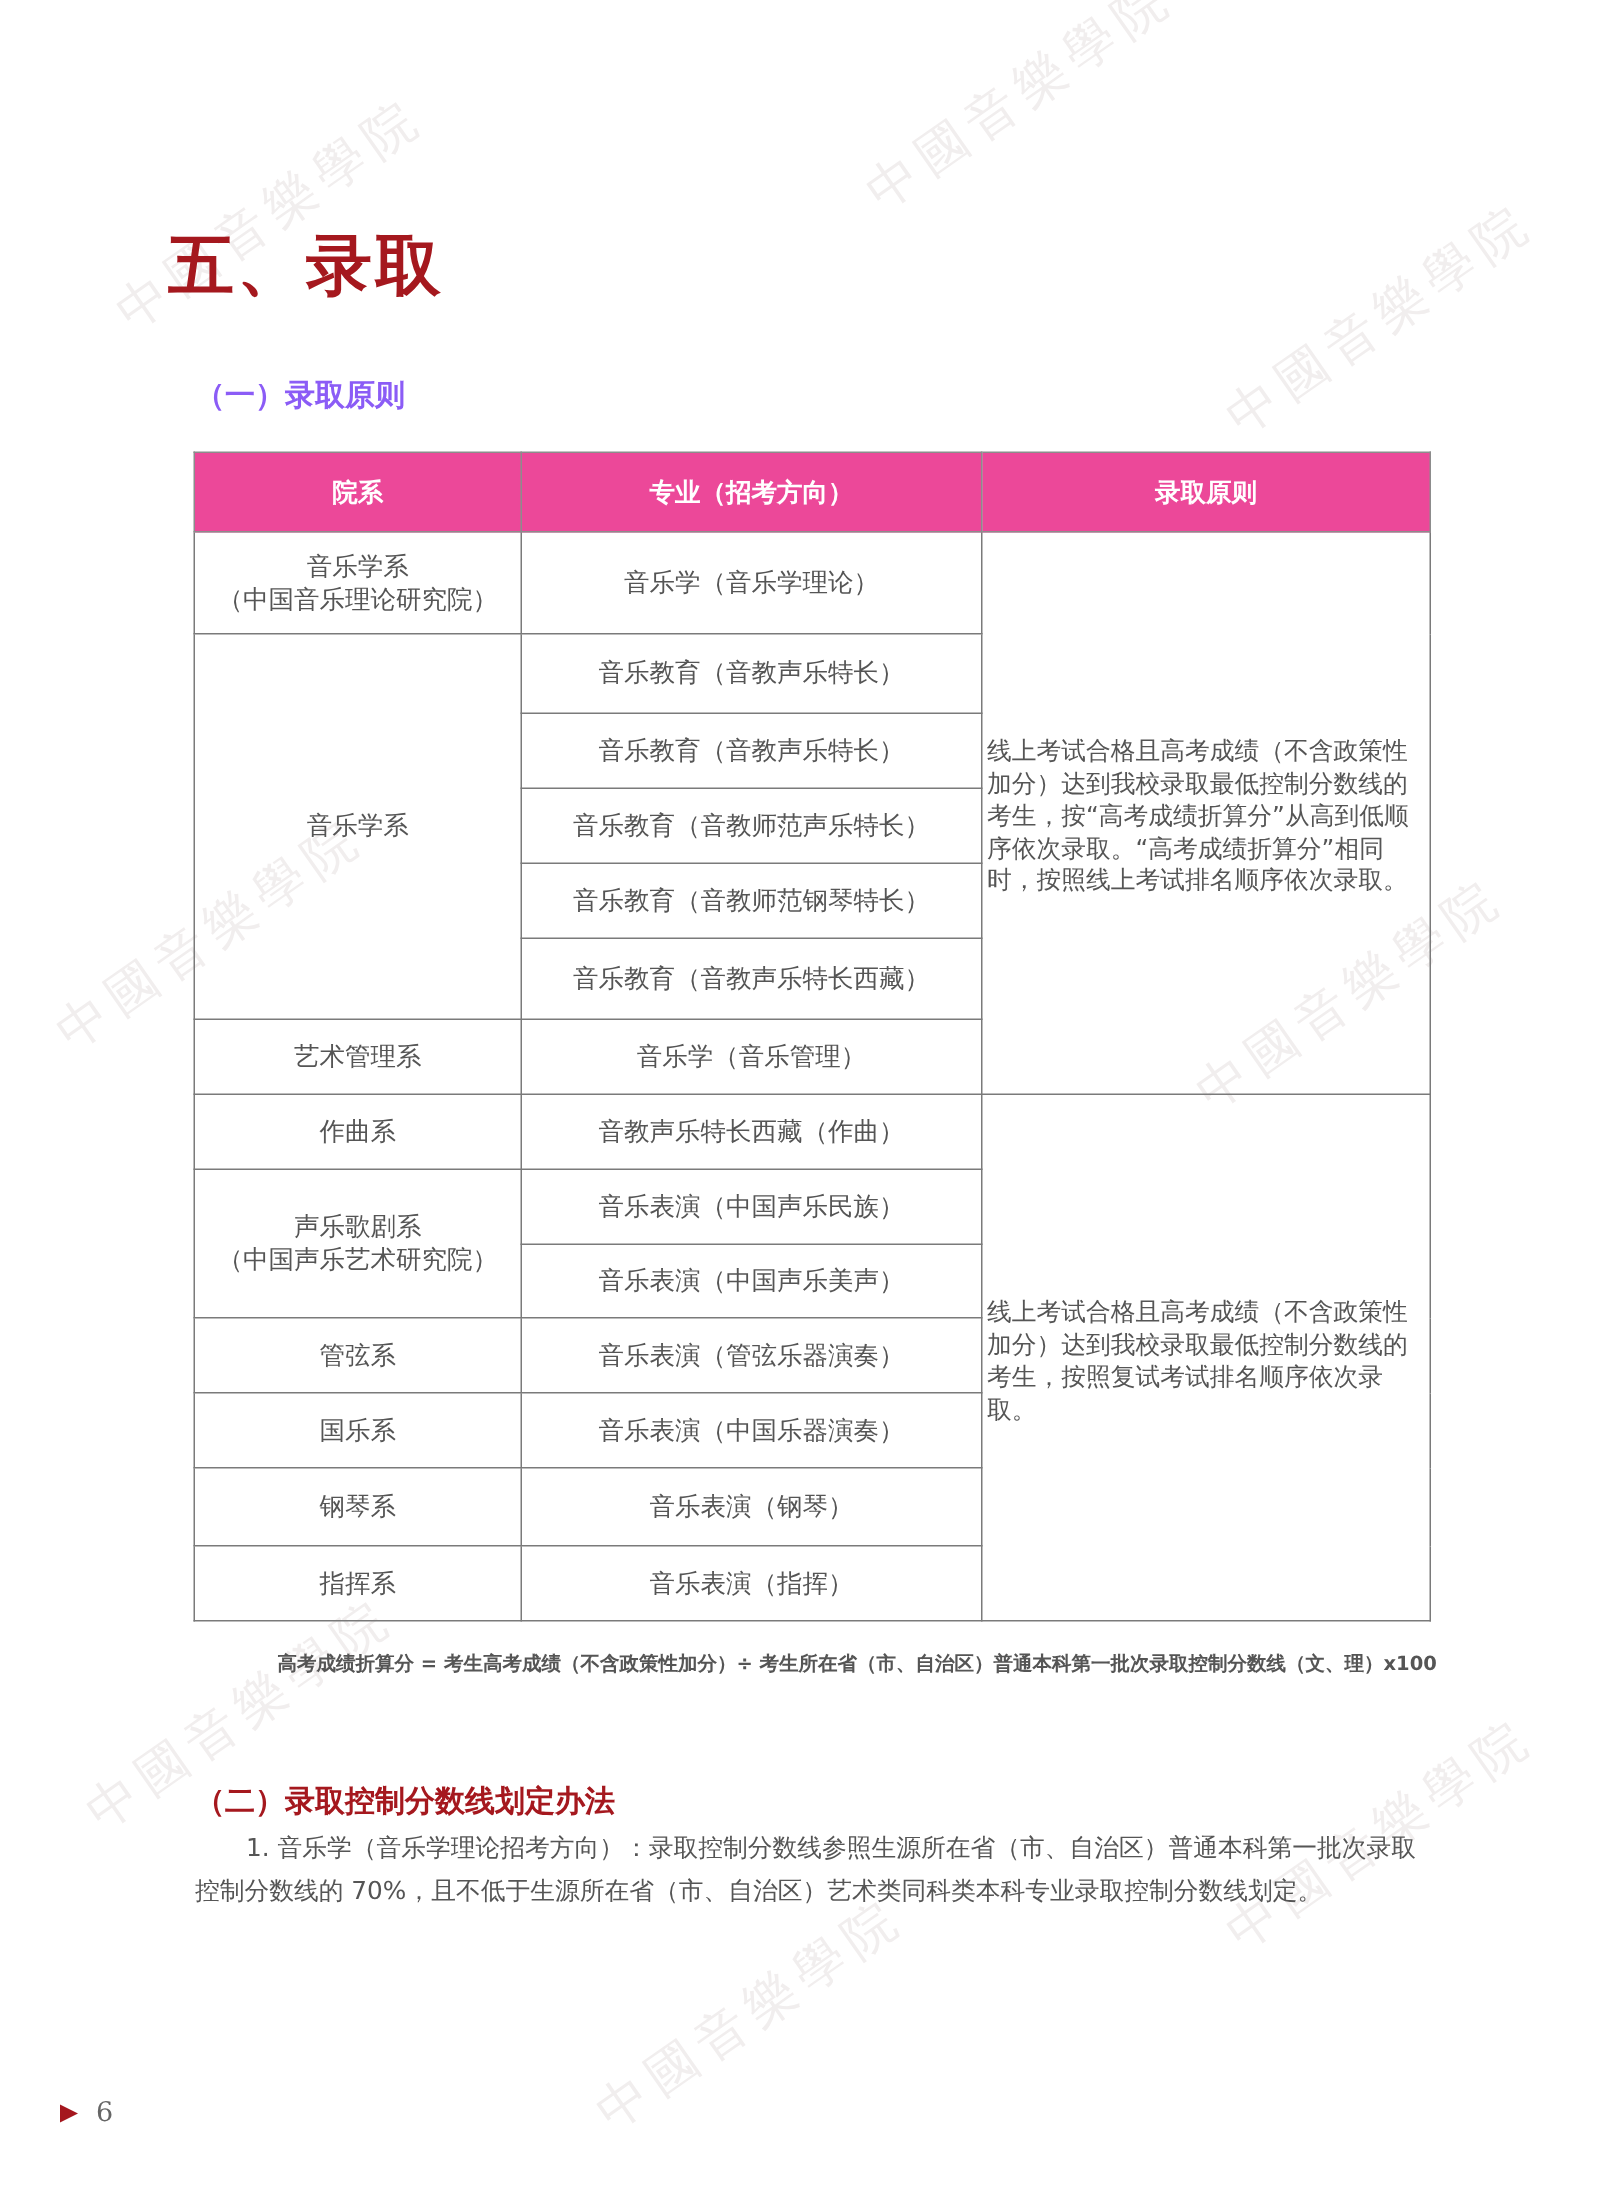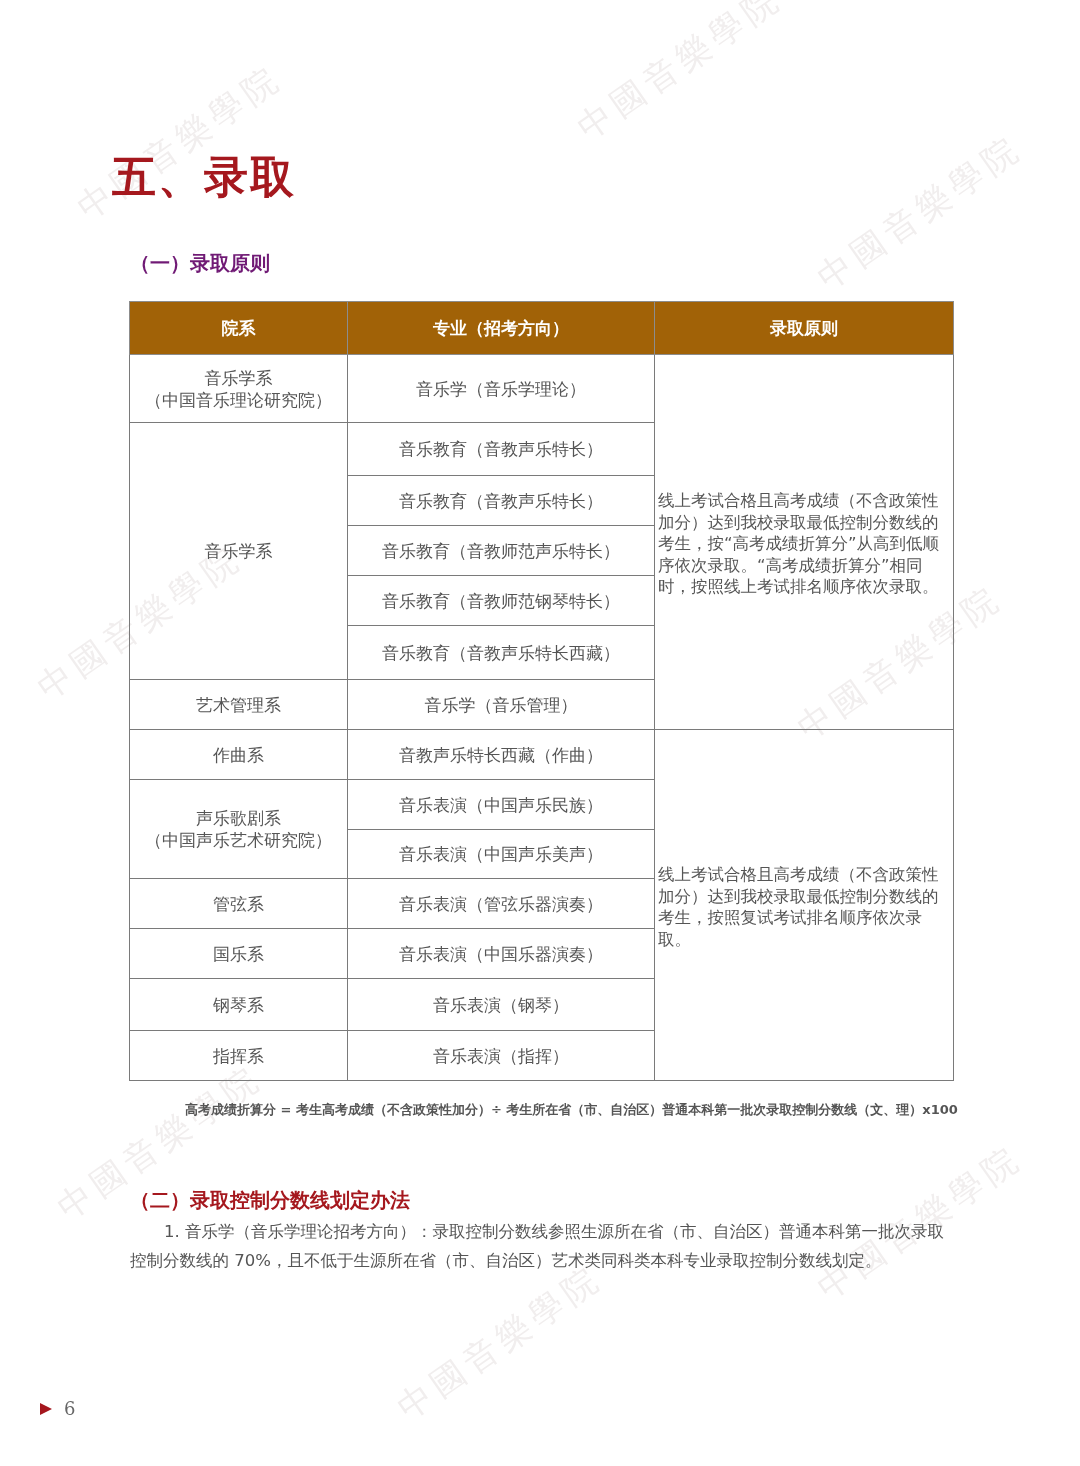--- a/index.html
+++ b/index.html
@@ -10,29 +10,29 @@
     color:#555;
   }
   .wm { position:absolute; color:#f1eeee; font-family:"DejaVu Serif",serif; font-size:34px;
         transform:rotate(-35deg); pointer-events:none; white-space:nowrap; letter-spacing:6px; }
   .title {
     position:absolute; left:112px; top:148px;
     font-size:44px; font-weight:bold; color:#a5181e; letter-spacing:2px;
   }
   .subtitle {
     position:absolute; left:130px; top:250px;
-    font-size:20px; font-weight:bold; color:#701a75;
+    font-size:20px; font-weight:bold; color:#8b5cf6;
   }
   table.adm {
     position:absolute; left:129px; top:301px; width:824px;
     border-collapse:collapse; table-layout:fixed;
     font-size:17px; color:#555;
   }
   table.adm th {
-    background:#a16207; color:#fff; font-weight:bold; font-size:17px;
+    background:#ec4899; color:#fff; font-weight:bold; font-size:17px;
     height:50px; border:1px solid #8c8c8c; text-align:center;
   }
   table.adm td {
     border:1.5px solid #7a7a7a; text-align:center; vertical-align:middle;
     line-height:22px; padding:0 4px; background:transparent;
   }
   table.adm td.principle {
     text-align:left; line-height:21.5px; padding:4px 2px 0 3px; font-size:16.5px;
   }
   .formula {

